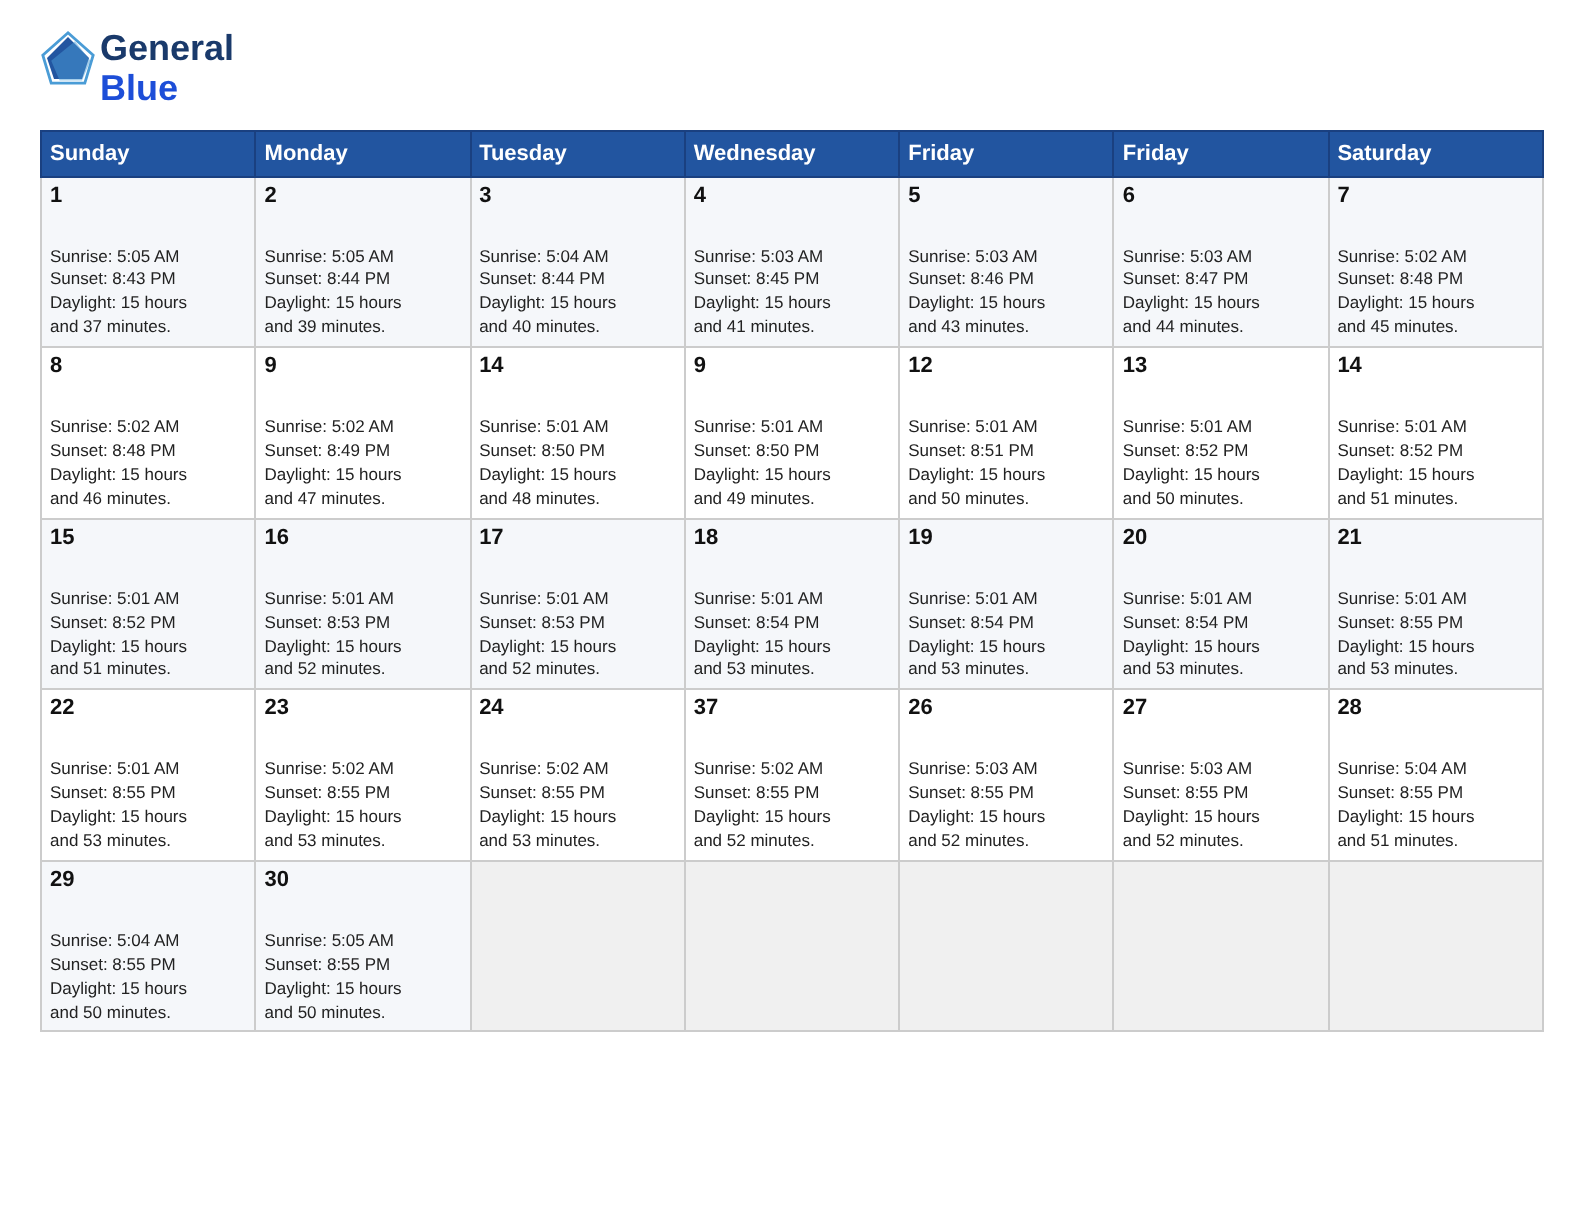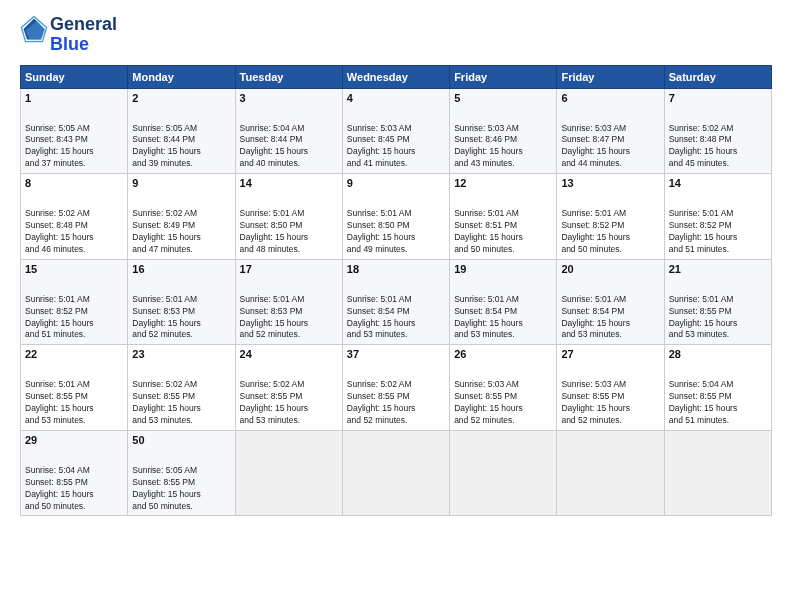--- a/index.html
+++ b/index.html
@@ -340,21 +340,21 @@
         </tr>
         <tr class="last-row">
           <td>
             <span class="day-num">29</span>
             <div class="day-info" style="white-space: pre-line;">Sunrise: 5:04 AM
 Sunset: 8:55 PM
 Daylight: 15 hours
 and 50 minutes.</div>
           </td>
           <td>
-            <span class="day-num">50</span>
+            <span class="day-num">30</span>
             <div class="day-info" style="white-space: pre-line;">Sunrise: 5:05 AM
 Sunset: 8:55 PM
 Daylight: 15 hours
 and 50 minutes.</div>
           </td>
           <td class="empty-cell"></td>
           <td class="empty-cell"></td>
           <td class="empty-cell"></td>
           <td class="empty-cell"></td>
           <td class="empty-cell"></td>

